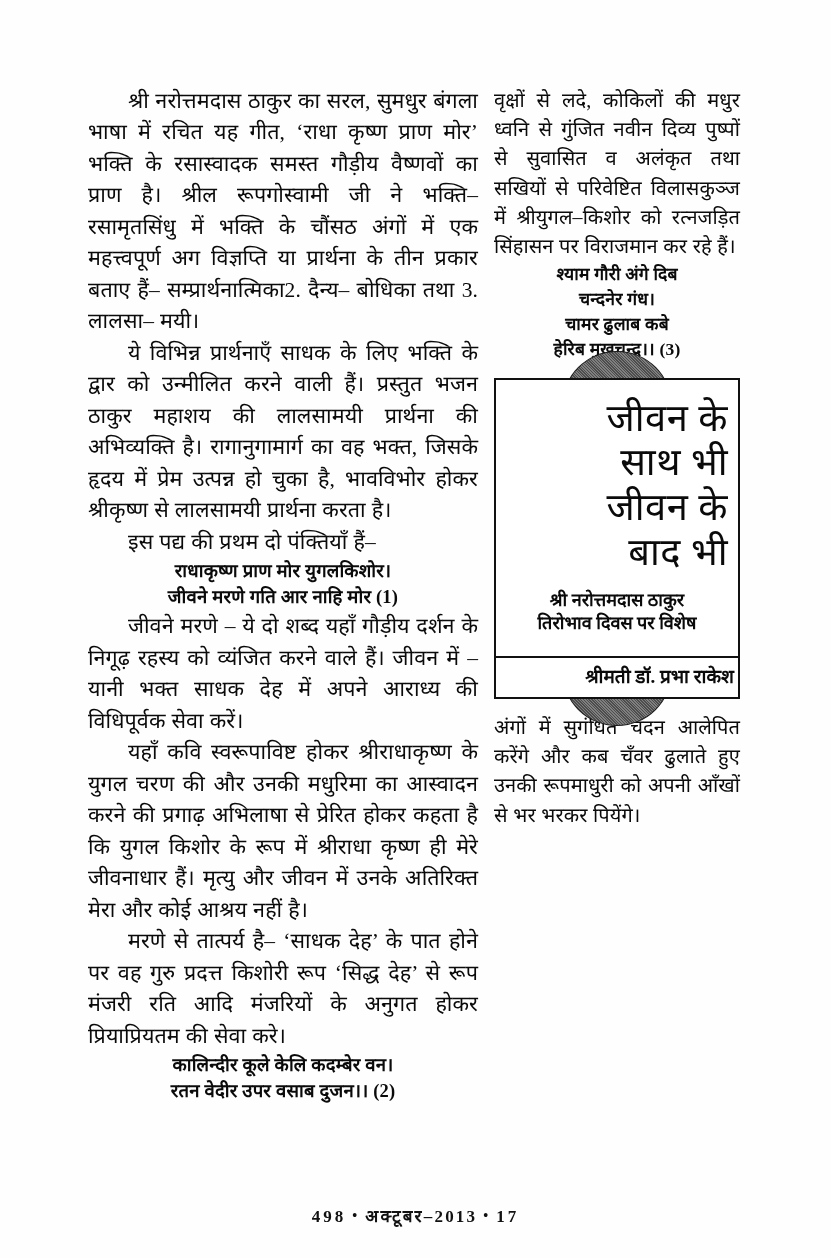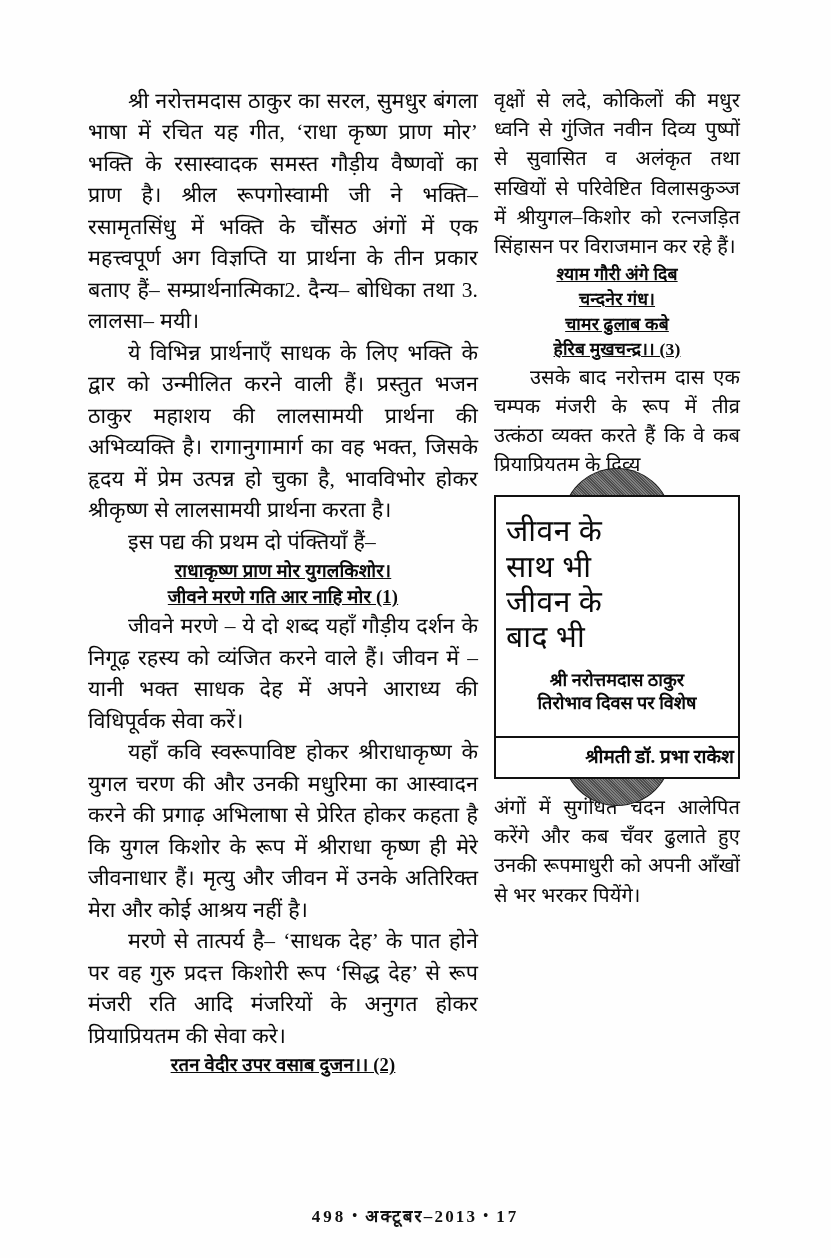--- a/index.html
+++ b/index.html
@@ -63,21 +63,20 @@
 
   
   .verse {
     font-size: 18.5px;
     line-height: 1.38;
     font-weight: 700;
     text-align: center;
     text-indent: 0;
     margin: 1px 0 1px 0;
     letter-spacing: 0.2px;
-    text-decoration: underline;
   }
   .verse .vline { display: block; white-space: nowrap; }
   .col-right .verse { font-size: 17.5px; line-height: 1.42; }
 
   
   .adbox-wrap {
     position: relative;
     margin: 16px 0 14px 0;
     width: 246px;
   }
@@ -108,25 +107,25 @@
   .bump-bottom {
     bottom: -27px;
     border-radius: 0 0 60px 60px;
     border-top: none;
   }
   .ad-inner {
     padding: 16px 10px 10px 10px;
     text-align: center;
   }
   .ad-title {
-    font-size: 30px;
+    font-size: 38px;
     line-height: 1.18;
     font-weight: 400;
     letter-spacing: 0.5px;
-    text-align: left;
+    text-align: right;
     font-family: "Liberation Serif", "DejaVu Serif", serif;
   }
   .ad-title .tline { display: block; white-space: nowrap; }
   .ad-sub {
     margin-top: 14px;
     margin-bottom: 8px;
     font-size: 18px;
     line-height: 1.3;
     font-weight: 700;
     text-align: center;
@@ -181,38 +180,38 @@
         <span class="vline">जीवने मरणे गति आर नाहि मोर (1)</span>
       </div>
 
       <p class="para">जीवने मरणे – ये दो शब्द यहाँ गौड़ीय दर्शन के निगूढ़ रहस्य को व्यंजित करने वाले हैं। जीवन में – यानी भक्त साधक देह में अपने आराध्य की विधिपूर्वक सेवा करें।</p>
 
       <p class="para">यहाँ कवि स्वरूपाविष्ट होकर श्रीराधाकृष्ण के युगल चरण की और उनकी मधुरिमा का आस्वादन करने की प्रगाढ़ अभिलाषा से प्रेरित होकर कहता है कि युगल किशोर के रूप में श्रीराधा कृष्ण ही मेरे जीवनाधार हैं। मृत्यु और जीवन में उनके अतिरिक्त मेरा और कोई आश्रय नहीं है।</p>
 
       <p class="para">मरणे से तात्पर्य है– ‘साधक देह’ के पात होने पर वह गुरु प्रदत्त किशोरी रूप ‘सिद्ध देह’ से रूप मंजरी रति आदि मंजरियों के अनुगत होकर प्रियाप्रियतम की सेवा करे।</p>
 
       <div class="verse">
+        <span class="vline">कालिन्दीर कूले केलि कदम्बेर वन।</span>
         <span class="vline">रतन वेदीर उपर वसाब दुजन।। (2)</span>
       </div>
 
 
     </div>
 
     <div class="col col-right">
 
       <p class="para cont">वृक्षों से लदे, कोकिलों की मधुर ध्वनि से गुंजित नवीन दिव्य पुष्पों से सुवासित व अलंकृत तथा सखियों से परिवेष्टित विलासकुञ्ज में श्रीयुगल–किशोर को रत्नजड़ित सिंहासन पर विराजमान कर रहे हैं।</p>
 
       <div class="verse">
         <span class="vline">श्याम गौरी अंगे दिब</span>
         <span class="vline">चन्दनेर गंध।</span>
         <span class="vline">चामर ढुलाब कबे</span>
         <span class="vline">हेरिब मुखचन्द्र।। (3)</span>
       </div>
 
-      <p class="para">उसके बाद नरोत्तम दास एक चम्पक मंजरी के रूप में तीव्र उत्कंठा व्यक्त करते हैं कि वे कब प्रियाप्रियतम के दिव्य</p>
 
       <div class="adbox-wrap">
         <div class="bump bump-top"></div>
         <div class="bump bump-bottom"></div>
 
         <div class="adbox">
           <div class="ad-inner">
             <div class="ad-title">
               <span class="tline">जीवन के</span>
               <span class="tline">साथ भी</span>

